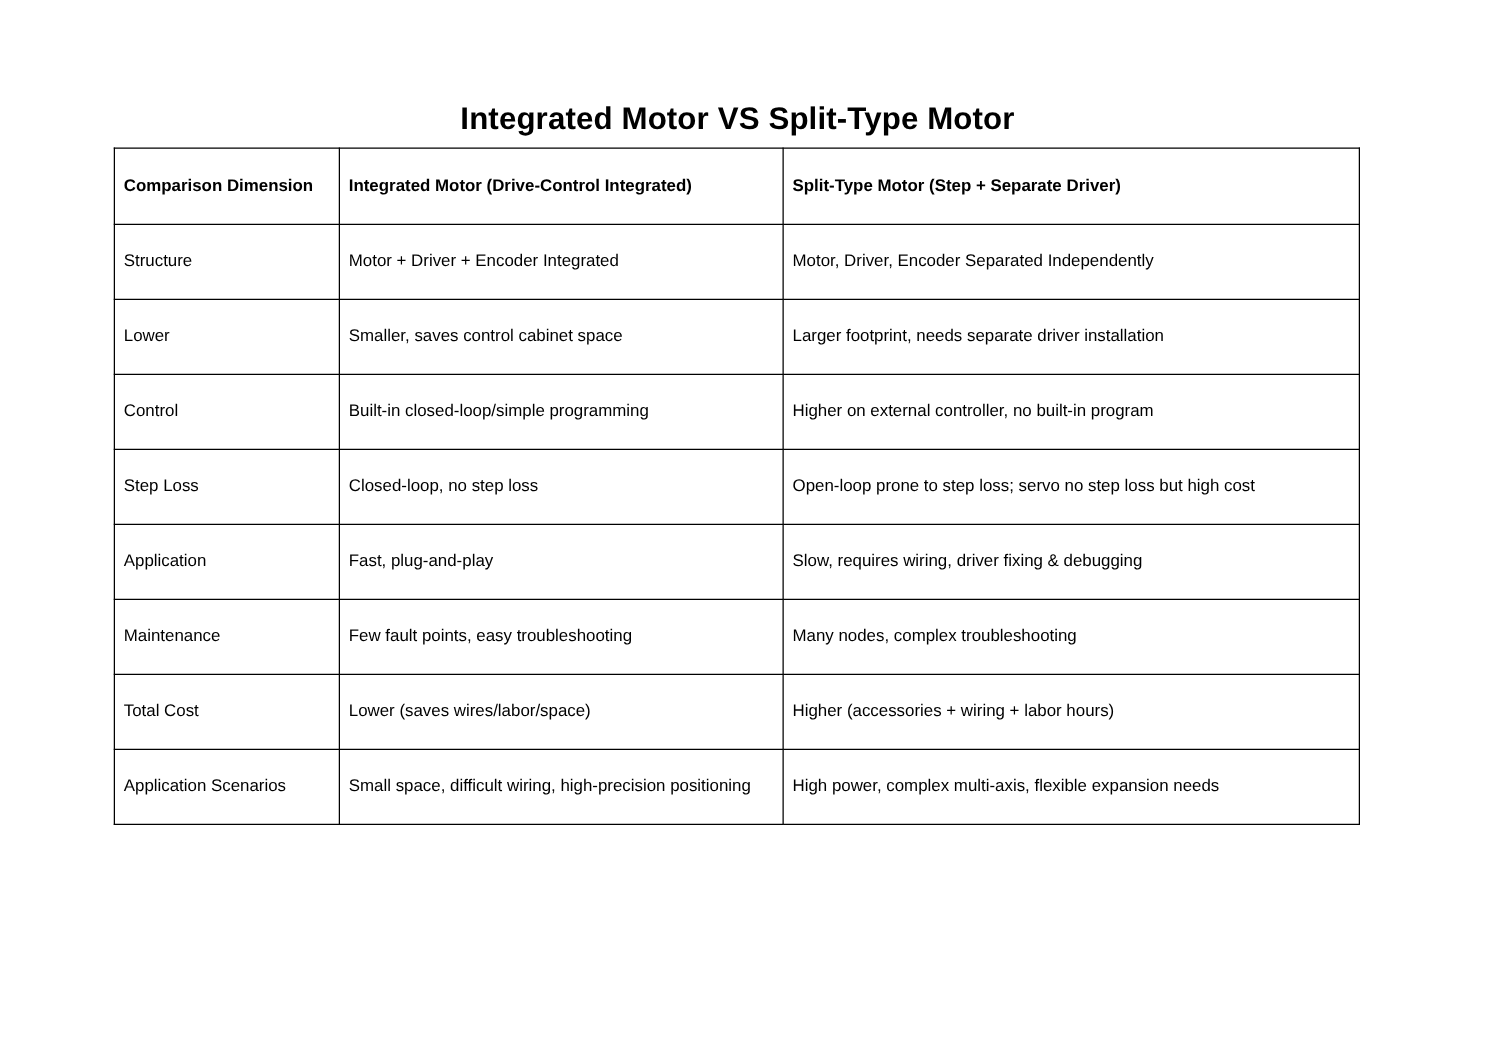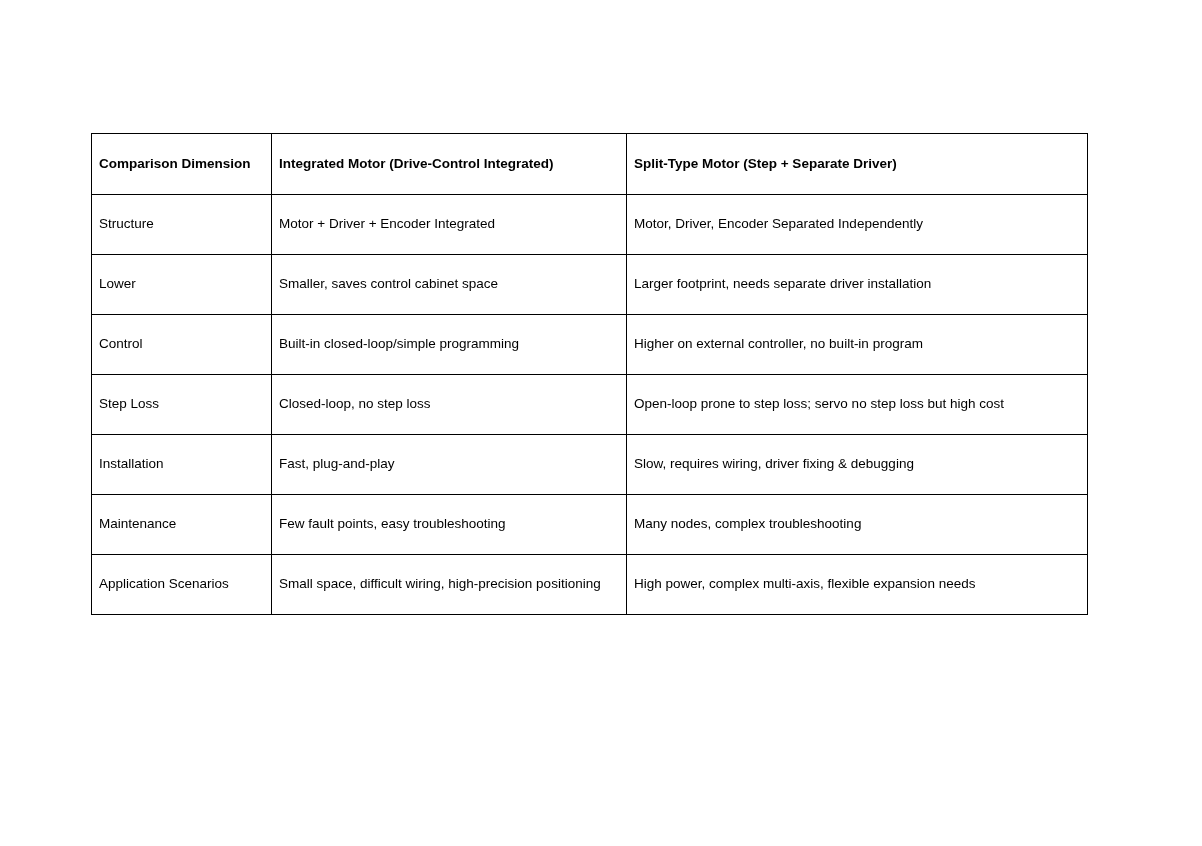--- a/index.html
+++ b/index.html
@@ -28,21 +28,21 @@
     text-align: center;
     font-size: 25px;
     font-weight: bold;
     letter-spacing: 0.1px;
     color: #000000;
     line-height: 1.1;
   }
   .comparison-table {
     position: absolute;
     left: 91px;
-    top: 133px;
+    top: 118px;
     width: 996px;
     border-collapse: collapse;
     table-layout: fixed;
     padding-left: 40px;
   }
   .comparison-table col.c-dim   { width: 180px; }
   .comparison-table col.c-integ { width: 355px; }
   .comparison-table col.c-split { width: 461px; }
 
   .comparison-table td,
@@ -71,20 +71,21 @@
     height: 59px;
     margin-top: 47px;
   }
   .cell-strong { font-weight: normal; }
 </style>
 </head>
 <body>
 
 <div class="page">
 
+  <div class="doc-title">Integrated Motor VS Split-Type Motor</div>
 
   <table class="comparison-table">
     <colgroup>
       <col class="c-dim">
       <col class="c-integ">
       <col class="c-split">
     </colgroup>
     <thead>
       <tr>
         <th>Comparison Dimension</th>
@@ -107,28 +108,33 @@
           <td class="dim-cell">Control</td>
           <td><span>Built-in closed-loop/simple programming</span></td>
           <td><span>Higher on external controller, no built-in program</span></td>
         </tr>
         <tr>
           <td class="dim-cell">Step Loss</td>
           <td><span>Closed-loop, </span><span class="cell-strong">no step loss</span></td>
           <td><span>Open-loop prone to step loss; servo no step loss but high cost</span></td>
         </tr>
         <tr>
-          <td class="dim-cell">Installation</td>
+          <td class="dim-cell">Application</td>
           <td><span>Fast, plug-and-play</span></td>
           <td><span>Slow, requires wiring, driver fixing &amp; debugging</span></td>
         </tr>
         <tr>
           <td class="dim-cell">Maintenance</td>
           <td><span>Few fault points, easy troubleshooting</span></td>
           <td><span>Many nodes, complex troubleshooting</span></td>
+        </tr>
+        <tr>
+          <td class="dim-cell">Total Cost</td>
+          <td><span>Lower (saves wires/labor/space)</span></td>
+          <td><span>Higher (accessories + wiring + labor hours)</span></td>
         </tr>
         <tr>
           <td class="dim-cell">Application Scenarios</td>
           <td><span>Small space, difficult wiring, high-precision positioning</span></td>
           <td><span>High power, complex multi-axis, flexible expansion needs</span></td>
         </tr>
       </tbody>
   </table>
 
 </div>

